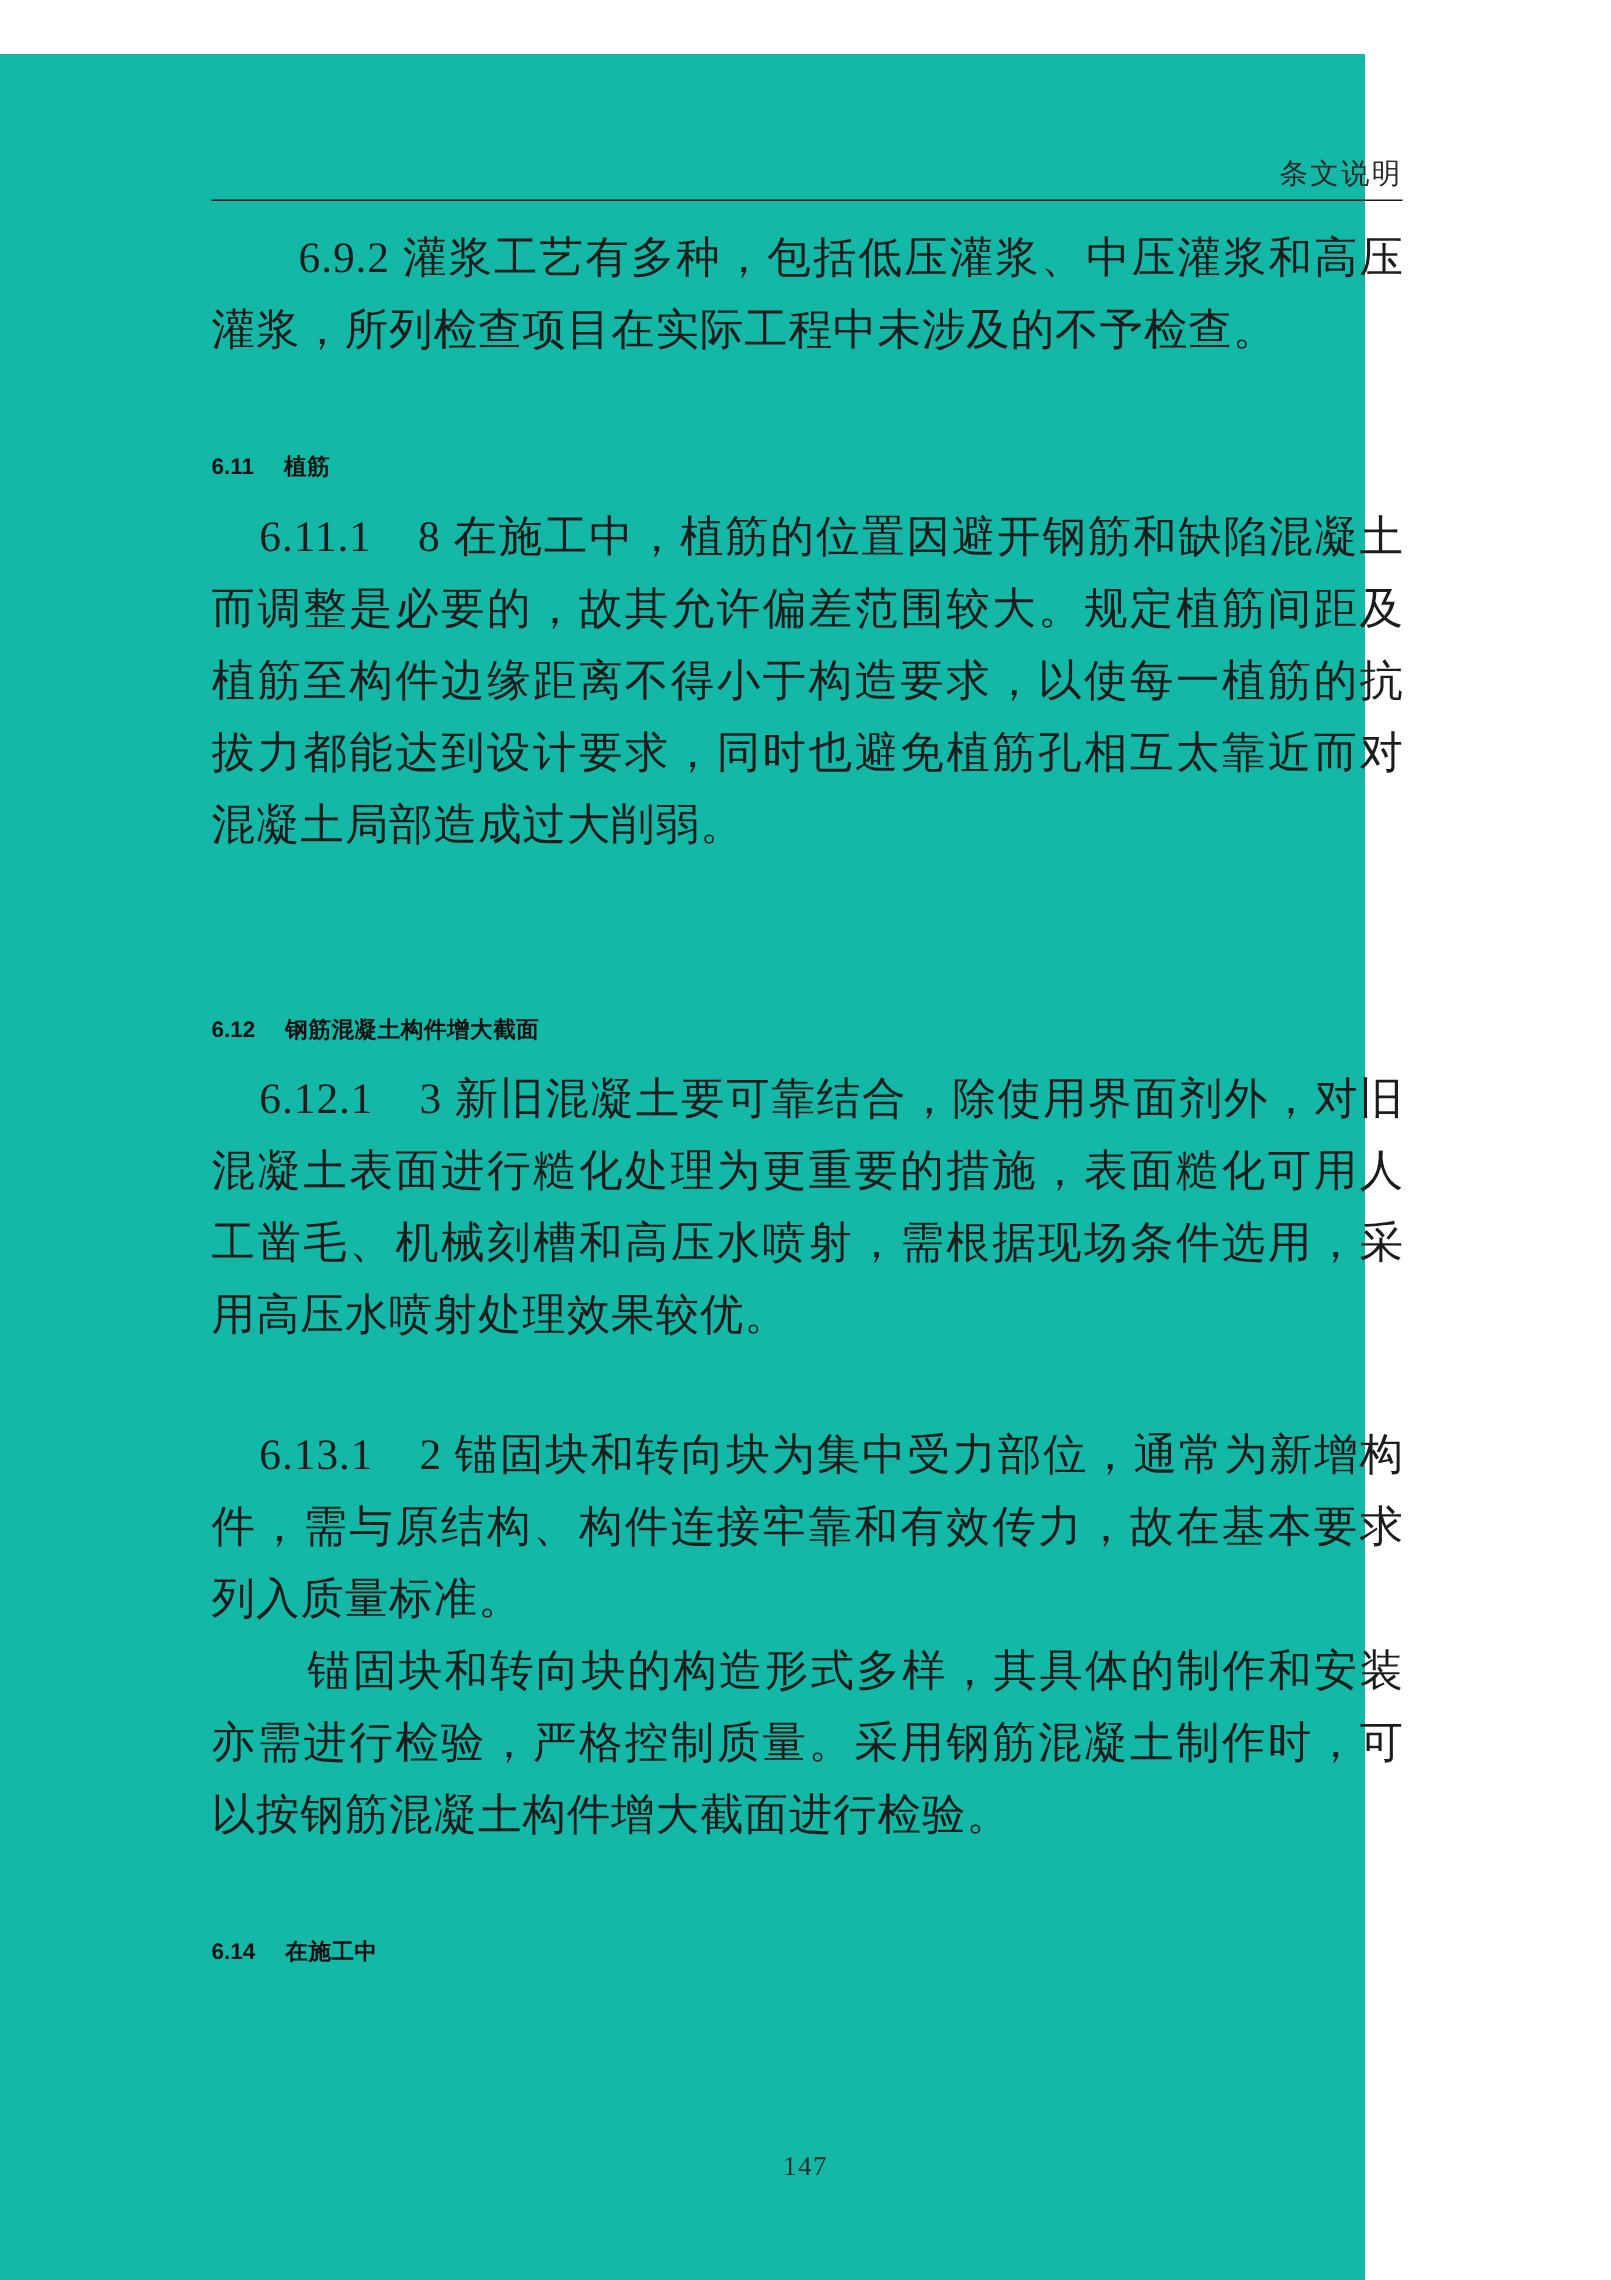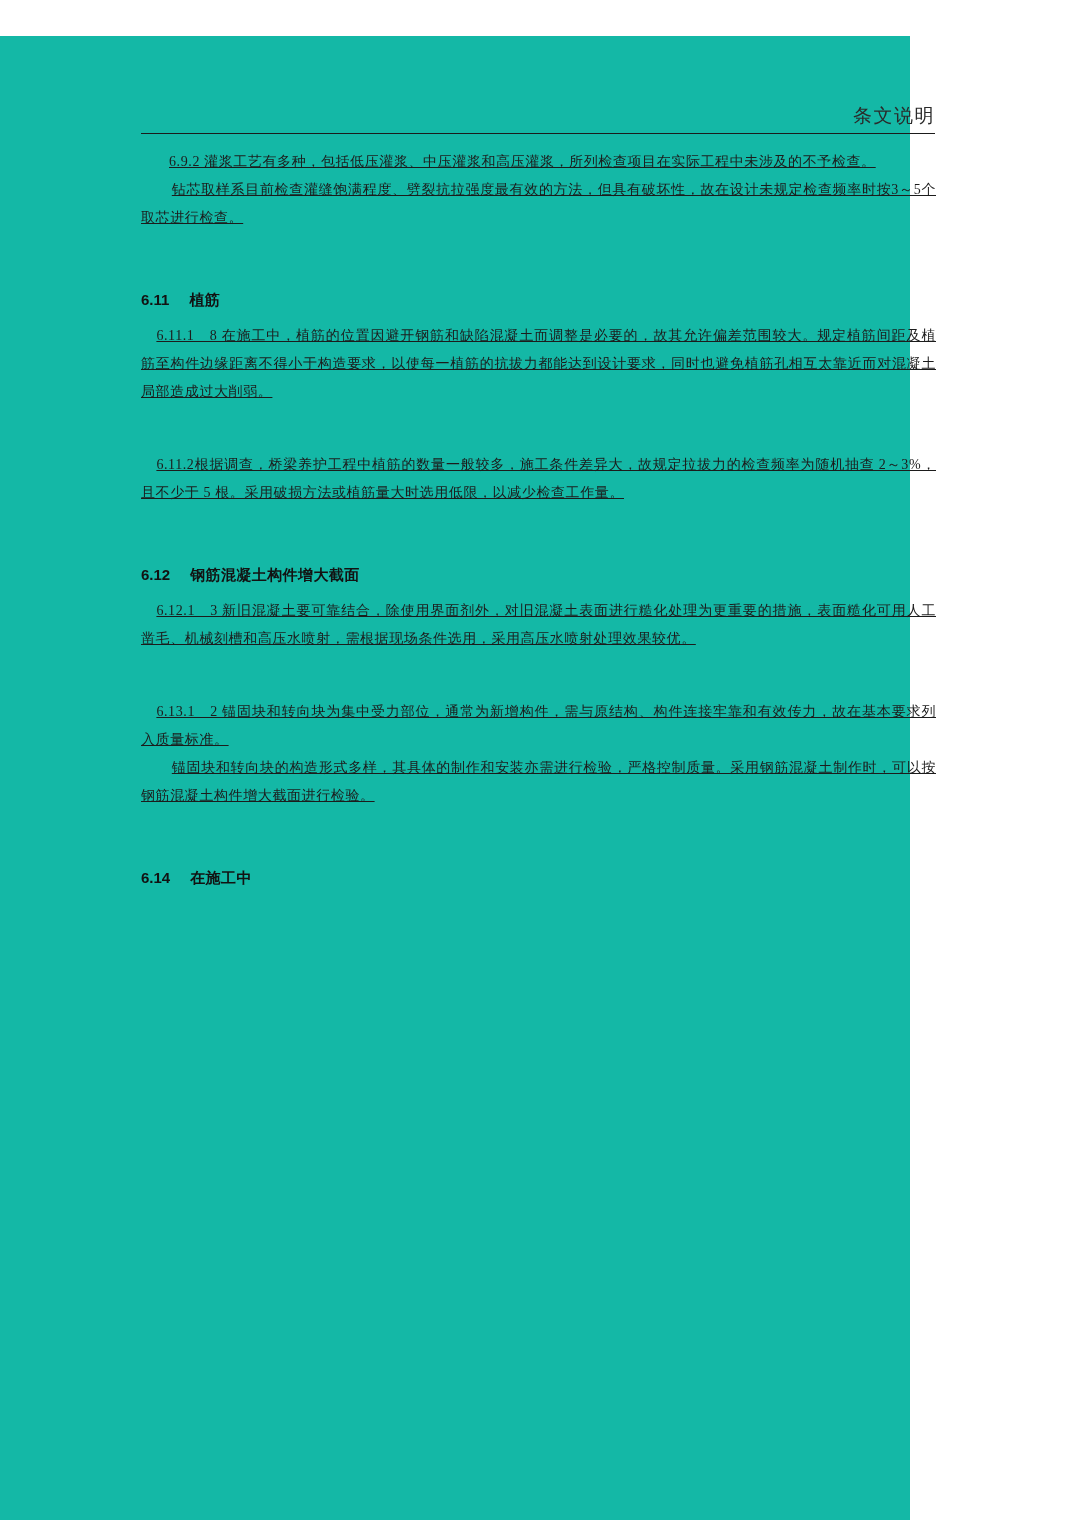--- a/index.html
+++ b/index.html
@@ -52,30 +52,29 @@
   .content {
     position: absolute;
     left: 141px;
     top: 112px;
     width: 795px;
   }
 
   
   .para {
     font-family: "Liberation Serif", "DejaVu Serif", serif;
-    font-size: 14px;
-    line-height: 28px;
+    font-size: 29px;
+    line-height: 48px;
     color: #1c1c1c;
     text-align: justify;
     text-justify: inter-character;
     letter-spacing: 0.6px;
     margin: 0;
     text-indent: 2em;
     word-break: break-all;
-    text-decoration: underline;
   }
   .para.tight-indent {
     text-indent: 1.1em;
   }
   .para.indent-2 {
     text-indent: 2.2em;
   }
 
   
   .section-heading {
@@ -126,33 +125,31 @@
 <div class="page">
 
   <div class="header">
     <span class="header-title">条文说明</span>
   </div>
 
   <div class="content">
 
     <p class="para">6.9.2 灌浆工艺有多种，包括低压灌浆、中压灌浆和高压灌浆，所列检查项目在实际工程中未涉及的不予检查。</p>
 
-    <p class="para indent-2">钻芯取样系目前检查灌缝饱满程度、劈裂抗拉强度最有效的方法，但具有破坏性，故在设计未规定检查频率时按3～5个取芯进行检查。</p>
 
     <div class="sp-h"></div>
 
     <div class="section-heading">
       <span class="num">6.11</span><span class="gap"></span><span>植筋</span>
     </div>
 
     <p class="para tight-indent">6.11.1　8 在施工中，植筋的位置因避开钢筋和缺陷混凝土而调整是必要的，故其允许偏差范围较大。规定植筋间距及植筋至构件边缘距离不得小于构造要求，以使每一植筋的抗拔力都能达到设计要求，同时也避免植筋孔相互太靠近而对混凝土局部造成过大削弱。</p>
 
     <div class="sp-para"></div>
 
-    <p class="para tight-indent">6.11.2根据调查，桥梁养护工程中植筋的数量一般较多，施工条件差异大，故规定拉拔力的检查频率为随机抽查 2～3%，且不少于 5 根。采用破损方法或植筋量大时选用低限，以减少检查工作量。</p>
 
     <div class="sp-h"></div>
 
     <div class="section-heading">
       <span class="num">6.12</span><span class="gap"></span><span>钢筋混凝土构件增大截面</span>
     </div>
 
 
     <p class="para tight-indent">6.12.1　3 新旧混凝土要可靠结合，除使用界面剂外，对旧混凝土表面进行糙化处理为更重要的措施，表面糙化可用人工凿毛、机械刻槽和高压水喷射，需根据现场条件选用，采用高压水喷射处理效果较优。</p>
 
@@ -164,14 +161,17 @@
     <p class="para indent-2">锚固块和转向块的构造形式多样，其具体的制作和安装亦需进行检验，严格控制质量。采用钢筋混凝土制作时，可以按钢筋混凝土构件增大截面进行检验。</p>
 
     <div class="sp-h"></div>
 
     <div class="section-heading">
       <span class="num">6.14</span><span class="gap"></span><span>在施工中</span>
     </div>
 
   </div>
 
+  <div class="footer">
+    <span class="page-number">147</span>
+  </div>
 
 </div>
 
 </body></html>

